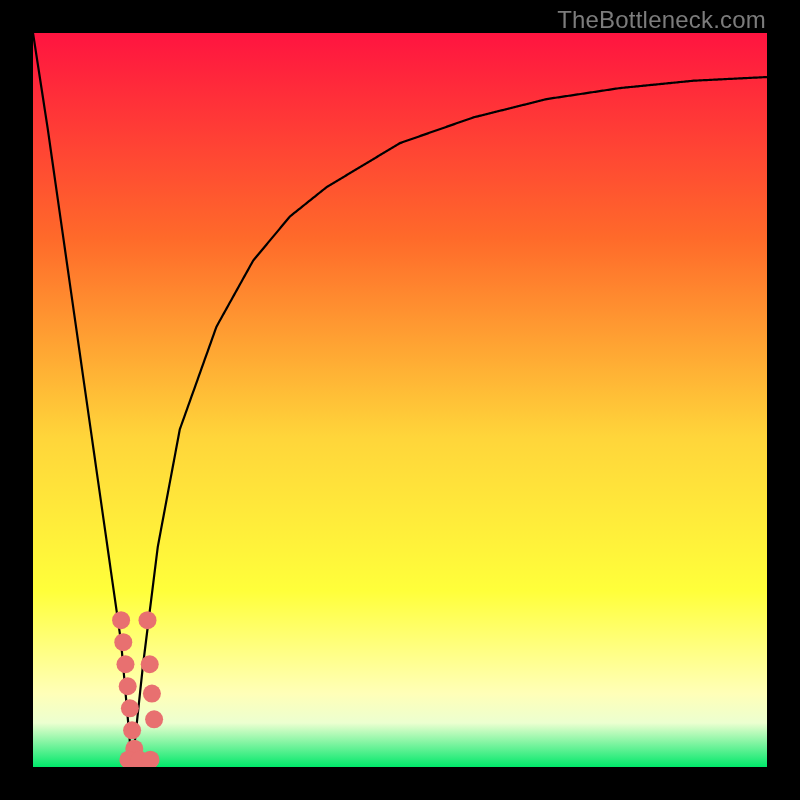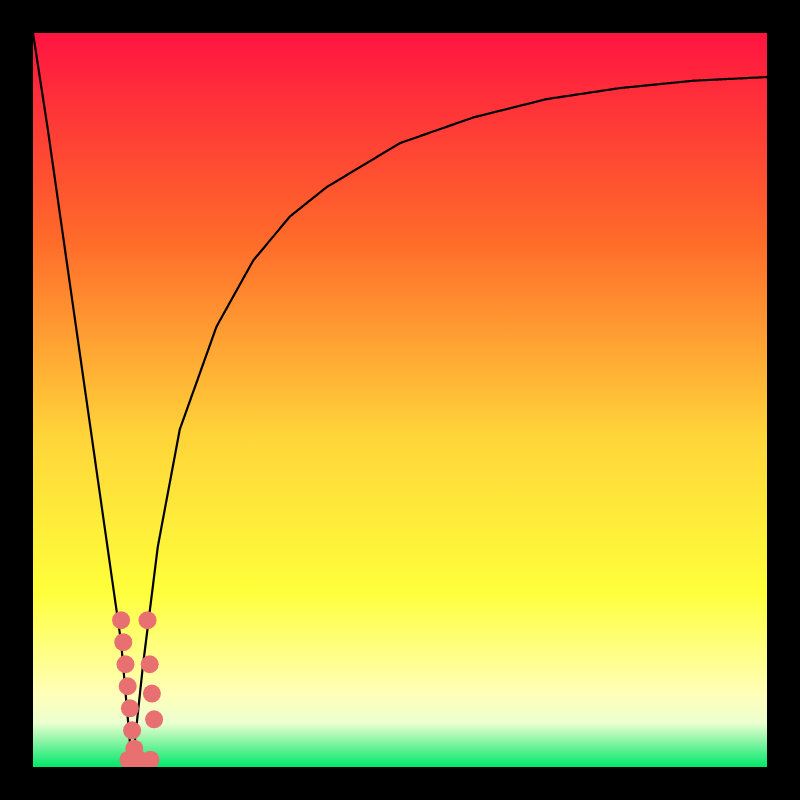--- a/index.html
+++ b/index.html
@@ -69,13 +69,14 @@
           <circle cx="95.42" cy="726.66" r="9" fill="#e87070"></circle>
           <circle cx="106.43" cy="726.66" r="9" fill="#e87070"></circle>
           <circle cx="117.44" cy="726.66" r="9" fill="#e87070"></circle>
           <circle cx="114.50" cy="587.20" r="9" fill="#e87070"></circle>
           <circle cx="116.71" cy="631.24" r="9" fill="#e87070"></circle>
           <circle cx="118.91" cy="660.60" r="9" fill="#e87070"></circle>
           <circle cx="121.11" cy="686.29" r="9" fill="#e87070"></circle>
         </g>
     </svg>
   </div>
+  <div class="watermark">TheBottleneck.com</div>
 </div>
 
 </body></html>

